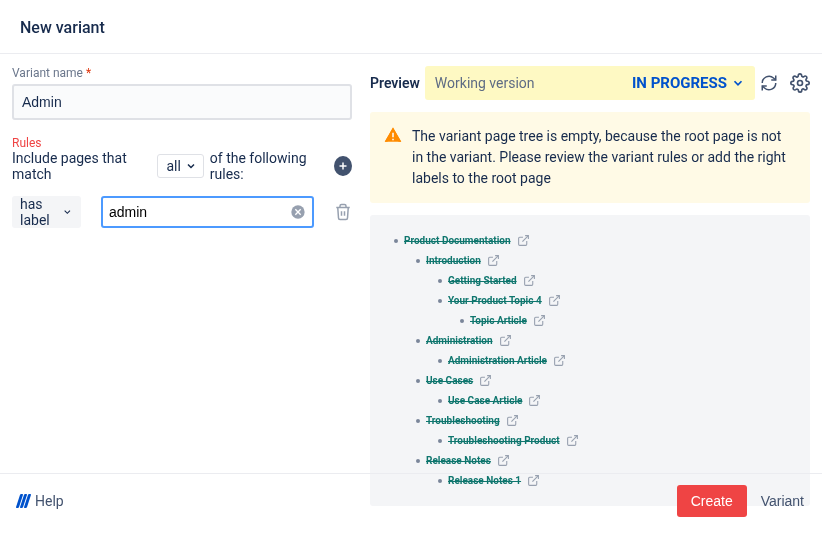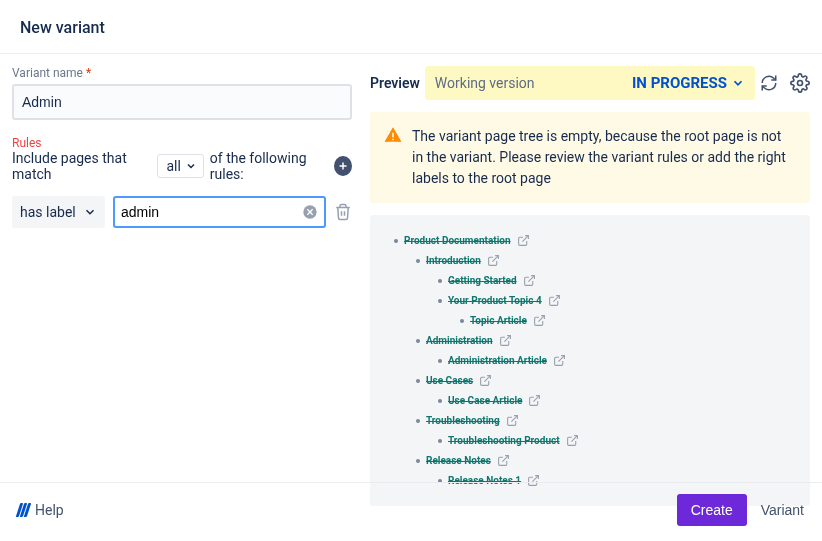--- a/index.html
+++ b/index.html
@@ -10,21 +10,21 @@
 .left { width: 340px; flex-shrink: 0; }
 .right { flex: 1; }
 .field-label { font-size: 12px; color: #6B778C; margin-bottom: 4px; display: block; }
 .required { color: #DE350B; }
 .text-input { width: 100%; height: 36px; border: 2px solid #DFE1E6; border-radius: 3px; padding: 0 8px; font-size: 14px; background: #FAFBFC; color: #172B4D; }
 .rules-label { font-size: 12px; color: #ef4444; margin-top: 16px; display: block; }
 .rule-match-row { display: flex; align-items: center; gap: 6px; font-size: 14px; color: #172B4D; margin-bottom: 14px; }
 .inline-select { display: inline-flex; align-items: center; border: 1px solid #DFE1E6; border-radius: 3px; padding: 3px 6px 3px 8px; font-size: 14px; cursor: pointer; }
 .inline-select svg { margin-left: 4px; }
 .add-btn { width: 20px; height: 20px; border-radius: 50%; background: #42526E; display: flex; align-items: center; justify-content: center; margin-left: auto; cursor: pointer; color: #fff; }
-.rule-row { display: flex; align-items: center; gap: 8px; }
+.rule-row { display: flex; align-items: center; gap: 20px; }
 .select-box { height: 32px; border: none; background: #F4F5F7; border-radius: 3px; padding: 0 8px; display: flex; align-items: center; justify-content: space-between; font-size: 14px; cursor: pointer; width: 130px; }
 .label-input-wrap { flex: 1; height: 32px; border: 2px solid #4C9AFF; border-radius: 3px; display: flex; align-items: center; padding: 0 6px; background: #fff; }
 .label-input { flex: 1; border: none; outline: none; font-size: 14px; background: transparent; }
 .clear-icon { color: #6B778C; cursor: pointer; display: flex; }
 .trash-icon { color: #6B778C; cursor: pointer; display: flex; }
 .preview-header { display: flex; align-items: center; gap: 5px; margin-bottom: 12px; }
 .preview-title { font-size: 14px; font-weight: 600; color: #172B4D; }
 .preview-selector { flex: 1; height: 34px; background: #fef9c3; border-radius: 3px; display: flex; align-items: center; justify-content: space-between; padding: 0 10px; cursor: pointer; }
 .preview-selector-text { color: #5E6C84; font-size: 14px; }
 .status-badge { display: inline-flex; align-items: center; gap: 4px; }
@@ -35,26 +35,26 @@
 .warning-icon { position: absolute; left: 14px; top: 14px; color: #FF8B00; }
 .tree-box { background: #F4F5F7; border-radius: 3px; padding: 14px 14px 14px 24px; }
 .tree-box ul { list-style: none; }
 .tree-box > ul > li { position: relative; }
 .tree-item { display: flex; align-items: center; gap: 6px; padding: 2px 0; }
 .bullet { width: 4px; height: 4px; border-radius: 50%; background: #7A869A; flex-shrink: 0; }
 .tree-text { text-decoration: line-through; color: #0f766e; font-size: 10px; font-weight: bold; }
 .ext-icon { color: #97A0AF; display: inline-flex; }
 .tree-box ul ul { margin-left: 22px; margin-top: 2px; margin-bottom: 2px; }
 .tree-box li { margin: 3px 0; }
-.footer { position: absolute; bottom: 5px; left: 0; right: 0; height: 54px; border-top: 1px solid #EBECF0; display: flex; align-items: center; padding: 0 18px; }
+.footer { position: absolute; bottom: 14px; left: 0; right: 0; height: 54px; border-top: 1px solid #EBECF0; display: flex; align-items: center; padding: 0 18px; }
 .help-link { display: flex; align-items: center; gap: 6px; color: #42526E; font-size: 14px; cursor: pointer; }
 .help-stripes { display: inline-flex; gap: 1px; }
 .help-stripes span { width: 3px; height: 14px; background: #0052CC; transform: skewX(-18deg); border-radius: 1px; }
 .footer-actions { margin-left: auto; display: flex; align-items: center; gap: 14px; }
-.btn-primary { background: #6d28d9; color: #fff; border: none; height: 32px; padding: 0 14px; border-radius: 3px; font-size: 14px; font-weight: 500; cursor: pointer; }
+.btn-primary { background: #ef4444; color: #fff; border: none; height: 32px; padding: 0 14px; border-radius: 3px; font-size: 14px; font-weight: 500; cursor: pointer; }
 .btn-text { background: none; border: none; color: #42526E; font-size: 14px; cursor: pointer; }
 </style>
 </head>
 <body>
 
 <div class="header">
   <h1>New variant</h1>
 </div>
 
 <div class="content">

